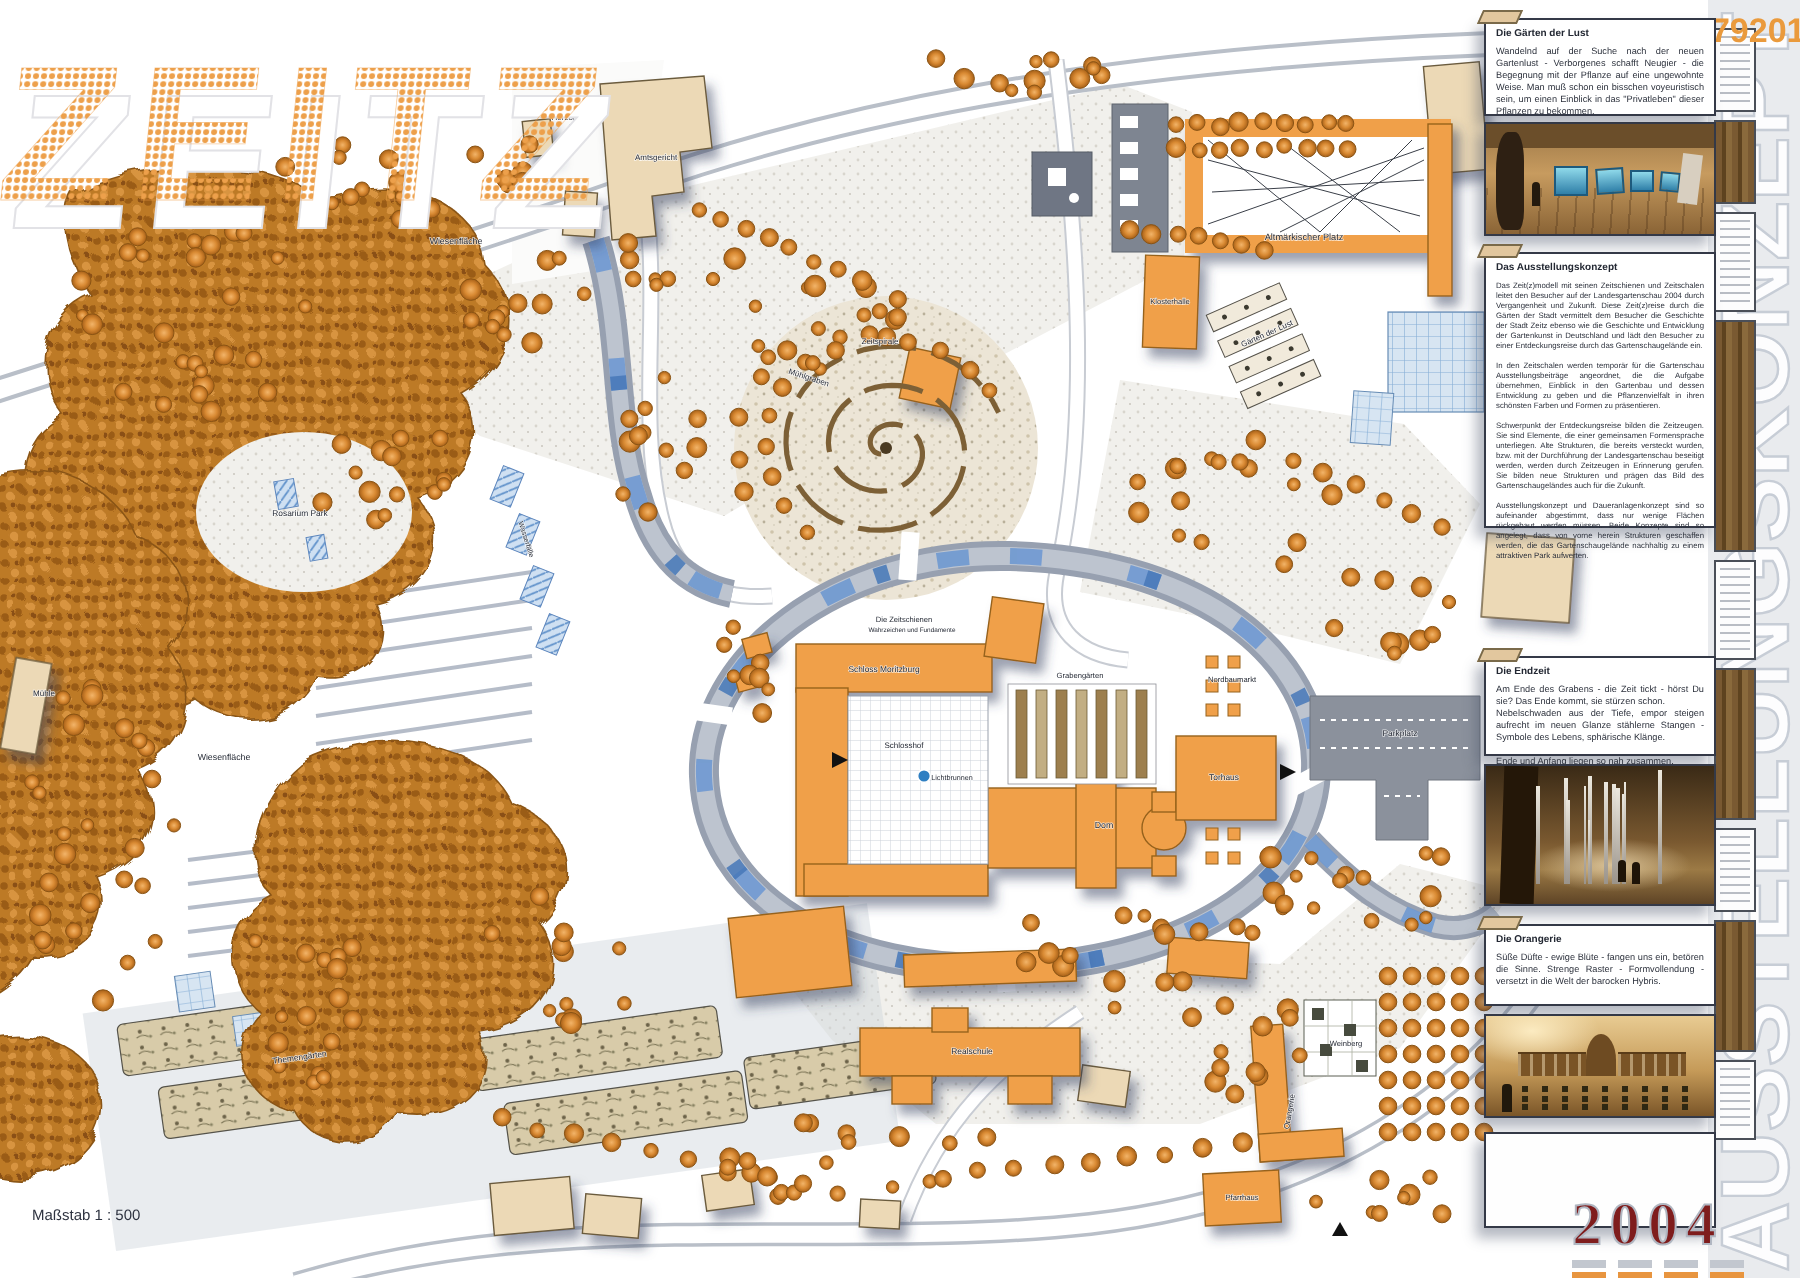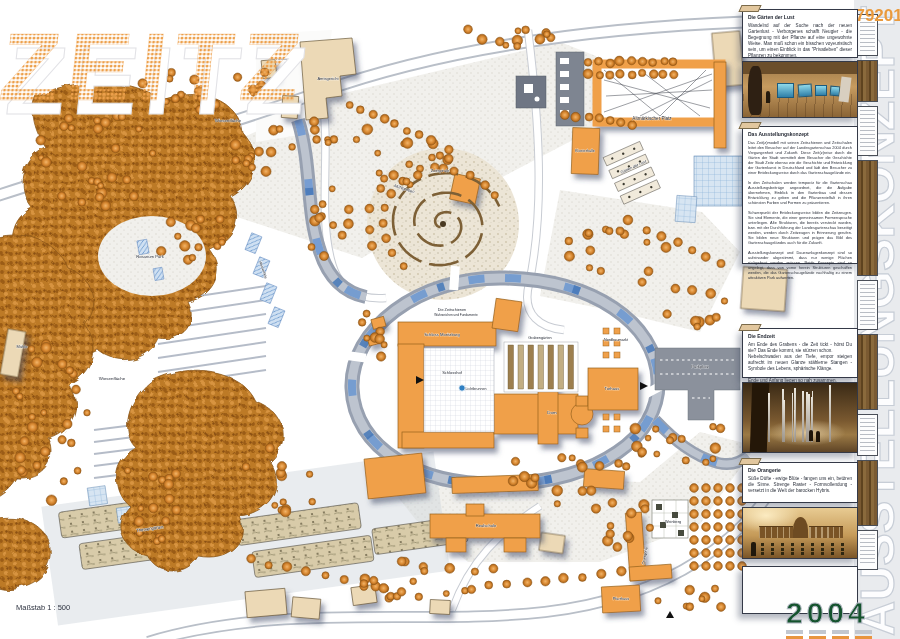--- a/index.html
+++ b/index.html
@@ -61,22 +61,22 @@
     border-radius:50% 50% 0 0/62% 62% 0 0;}
   .ph3 .wing{position:absolute;top:36%;height:24%;width:30%;background:#7a5426;
     border-top:1.5px solid #5a3c18;
     background-image:repeating-linear-gradient(90deg,rgba(240,220,180,.5) 0 1.5px,transparent 1.5px 6px);}
   .ph3 .row{position:absolute;height:3px;left:16%;right:10%;
     background:repeating-linear-gradient(90deg,#2e2712 0 3px,transparent 3px 10px);}
   .ph3 .fig{position:absolute;left:7%;bottom:4%;width:5px;height:14px;background:#20180c;border-radius:2px 2px 0 0;}
 
   
   .year-block{position:absolute;left:786px;top:598px;width:112px;}
-  .year{font-size:30px;font-weight:bold;letter-spacing:4px;color:#14532d;
-        -webkit-text-stroke:1px #b0b6c1;line-height:1;}
+  .year{font-size:30px;font-weight:bold;letter-spacing:4px;color:#7f1d1d;
+        -webkit-text-stroke:1px #b0b6c1;line-height:1;font-family:Liberation Serif, serif;}
   .dash-row{display:flex;gap:6px;margin-top:2px;}
   .dash-row i{display:block;width:17px;height:4px;background:#e8953f;}
   .dash-row.gray i{background:#c2c7cf;}
 
   .scale-label{position:absolute;left:16px;top:603px;font-size:7.5px;color:#2e3340;}
 </style>
 </head>
 <body>
 
 <div class="sheet">

